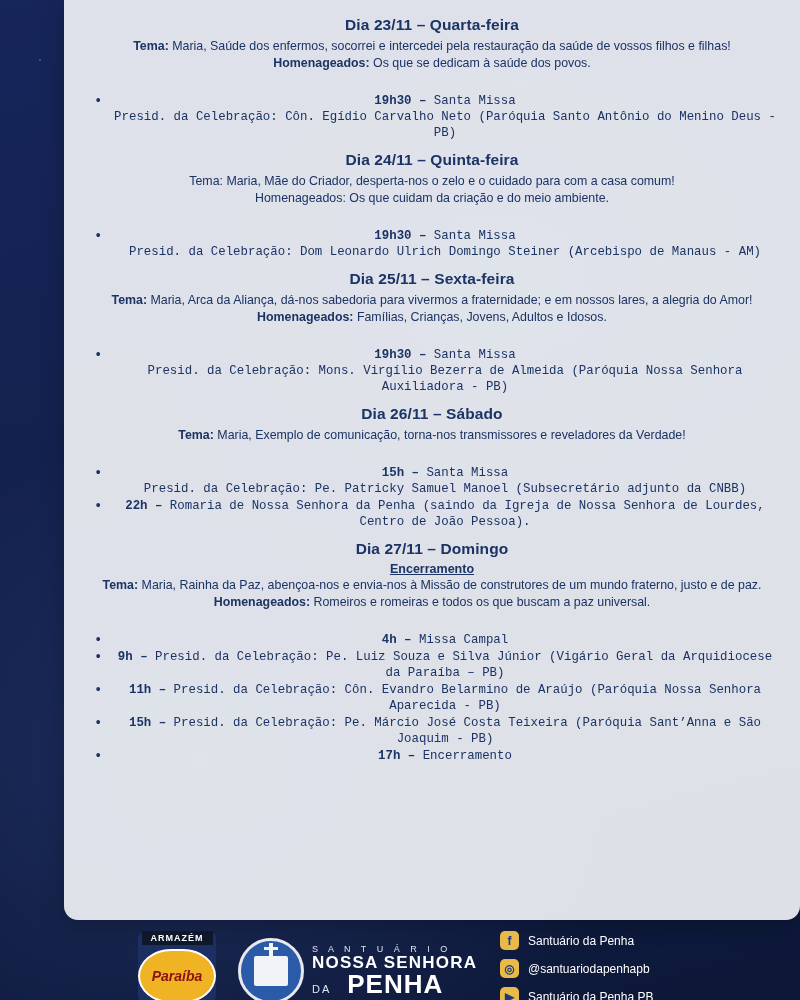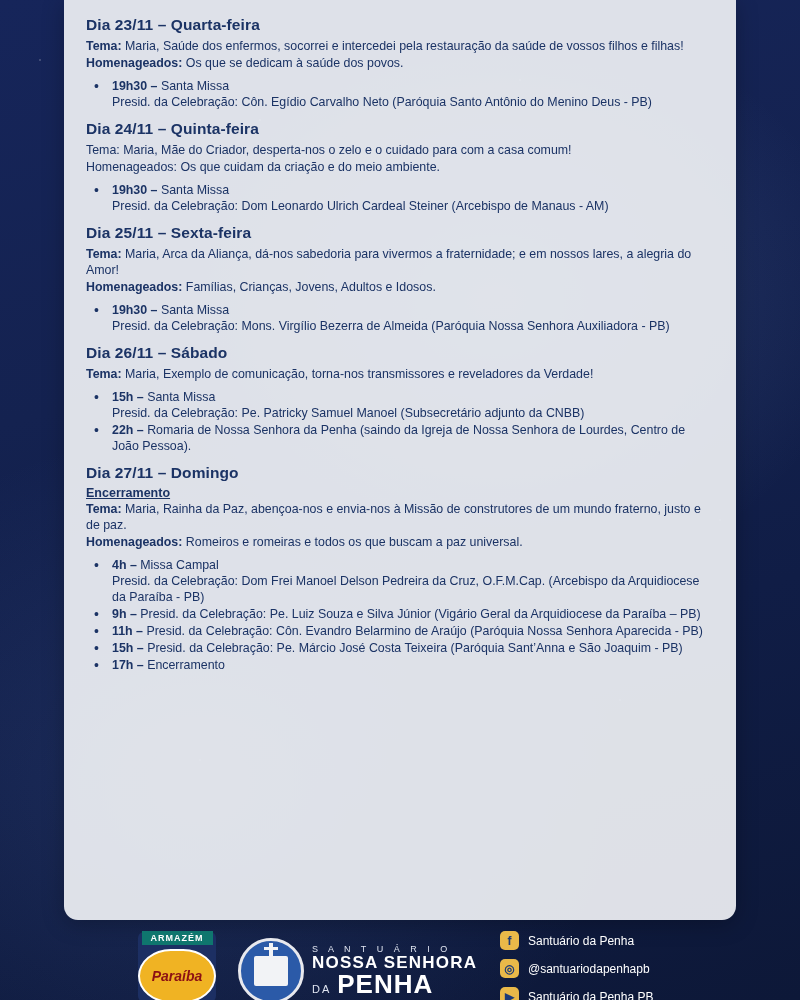--- a/index.html
+++ b/index.html
@@ -38,26 +38,27 @@
       radial-gradient(1px 1px at 90px 520px, rgba(255,255,255,0.5), transparent),
       radial-gradient(1.2px 1.2px at 200px 760px, rgba(255,255,255,0.6), transparent),
       radial-gradient(1px 1px at 470px 880px, rgba(255,255,255,0.5), transparent),
       radial-gradient(1.3px 1.3px at 620px 700px, rgba(255,255,255,0.6), transparent),
       radial-gradient(1px 1px at 300px 960px, rgba(255,255,255,0.45), transparent);
   }
   .card {
     position: absolute;
     left: 64px;
     top: 0;
-    width: 672px;
+    width: 736px;
     height: 920px;
     background: rgba(238,240,244,0.93);
     border-radius: 0 0 14px 14px;
     box-shadow: 0 4px 22px rgba(0,0,0,0.25);
     overflow: hidden;
+    text-align: center;
   }
   .card-inner {
     padding: 14px 22px 10px 22px;
     color: #18315f;
   }
   .day-block {
     margin-bottom: 6px;
   }
   .day-title {
     font-size: 15.5px;
@@ -75,23 +76,24 @@
     margin: 0 0 1px 0;
   }
   .line {
     font-size: 12.4px;
     line-height: 1.29;
     color: #1b3365;
     margin: 0 0 1px 0;
   }
   .line b { font-weight: bold; }
   .bullets {
-    margin: 7px 0 0 0;
+    margin: 22px 0 0 0;
     padding: 0;
     list-style: none;
+    font-family: Liberation Mono, monospace;
   }
   .bullets li {
     position: relative;
     padding-left: 26px;
     font-size: 12.4px;
     line-height: 1.29;
     color: #1b3365;
     margin-bottom: 1px;
   }
   .bullets li::before {
@@ -124,21 +126,21 @@
     width: 78px;
     height: 70px;
     background: #1c2f63;
     border-radius: 6px;
     display: flex;
     flex-direction: column;
     align-items: center;
     justify-content: center;
   }
   .armazem-top {
-    background: #0f766e;
+    background: #0f172a;
     color: #fff;
     font-size: 9px;
     font-weight: bold;
     letter-spacing: 1px;
     padding: 2px 9px;
     border-radius: 0;
   }
   .armazem-oval {
     margin-top: 4px;
     background: #f0b323;
@@ -213,21 +215,21 @@
   .st-3 {
     font-size: 11px;
     letter-spacing: 2px;
     color: #dfe4f0;
   }
   .st-4 {
     font-size: 26px;
     font-weight: bold;
     letter-spacing: 1px;
   }
-  .st-row { display: flex; align-items: baseline; gap: 6px; }
+  .st-row { display: flex; align-items: baseline; gap: 16px; }
   .socials {
     position: absolute;
     left: 500px;
     bottom: -6px;
     display: flex;
     flex-direction: column;
     gap: 9px;
   }
   .social-row {
     display: flex;
@@ -271,21 +273,21 @@
         </ul>
       </div>
 
       <div class="day-block">
         <div class="day-title">Dia 24/11 – Quinta-feira</div>
         <p class="line"><span>Tema:</span><span> Maria, Mãe do Criador, desperta-nos o zelo e o cuidado para com a casa comum!</span></p>
         <p class="line"><span>Homenageados:</span><span> Os que cuidam da criação e do meio ambiente.</span></p>
         <ul class="bullets">
           <li>
             <b>19h30 –</b><span> Santa Missa</span>
-            <div>Presid. da Celebração: Dom Leonardo Ulrich Cardeal Steiner (Arcebispo de Manaus - AM)</div>
+            <div>Presid. da Celebração: Dom Leonardo Ulrich Domingo Steiner (Arcebispo de Manaus - AM)</div>
           </li>
         </ul>
       </div>
 
       <div class="day-block">
         <div class="day-title">Dia 25/11 – Sexta-feira</div>
         <p class="line"><b>Tema:</b><span> Maria, Arca da Aliança, dá-nos sabedoria para vivermos a fraternidade; e em nossos lares, a alegria do Amor!</span></p>
         <p class="line"><b>Homenageados:</b><span> Famílias, Crianças, Jovens, Adultos e Idosos.</span></p>
         <ul class="bullets">
           <li>
@@ -311,21 +313,20 @@
 
       <div class="day-block">
         <div class="day-title">Dia 27/11 – Domingo</div>
         <div class="sub-underline">Encerramento</div>
         <p class="line"><b>Tema:</b><span> Maria, Rainha da Paz, abençoa-nos e envia-nos à Missão de construtores de um mundo fraterno, justo e de paz.</span></p>
         <p class="line"><b>Homenageados:</b><span> Romeiros e romeiras e todos os que buscam a paz universal.</span></p>
 
         <ul class="bullets">
           <li>
             <b>4h –</b><span> Missa Campal</span>
-            <div>Presid. da Celebração: Dom Frei Manoel Delson Pedreira da Cruz, O.F.M.Cap. (Arcebispo da Arquidiocese da Paraíba - PB)</div>
           </li>
           <li>
             <b>9h –</b><span> Presid. da Celebração: Pe. Luiz Souza e Silva Júnior (Vigário Geral da Arquidiocese da Paraíba – PB)</span>
           </li>
           <li>
             <b>11h –</b><span> Presid. da Celebração: Côn. Evandro Belarmino de Araújo (Paróquia Nossa Senhora Aparecida - PB)</span>
           </li>
           <li>
             <b>15h –</b><span> Presid. da Celebração: Pe. Márcio José Costa Teixeira (Paróquia Sant’Anna e São Joaquim - PB)</span>
           </li>

